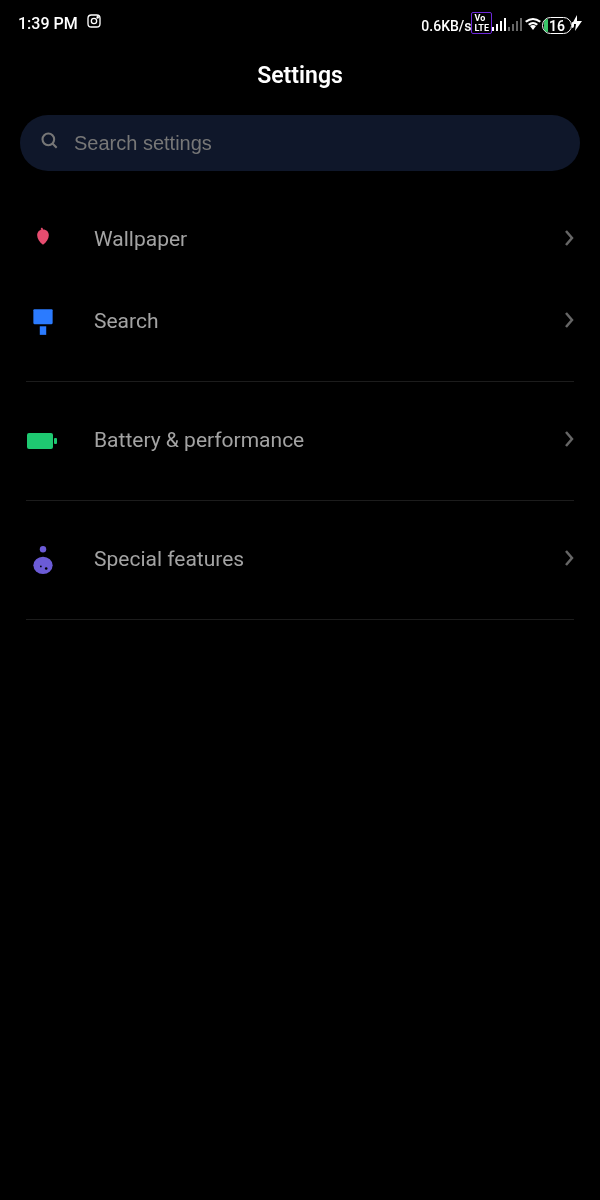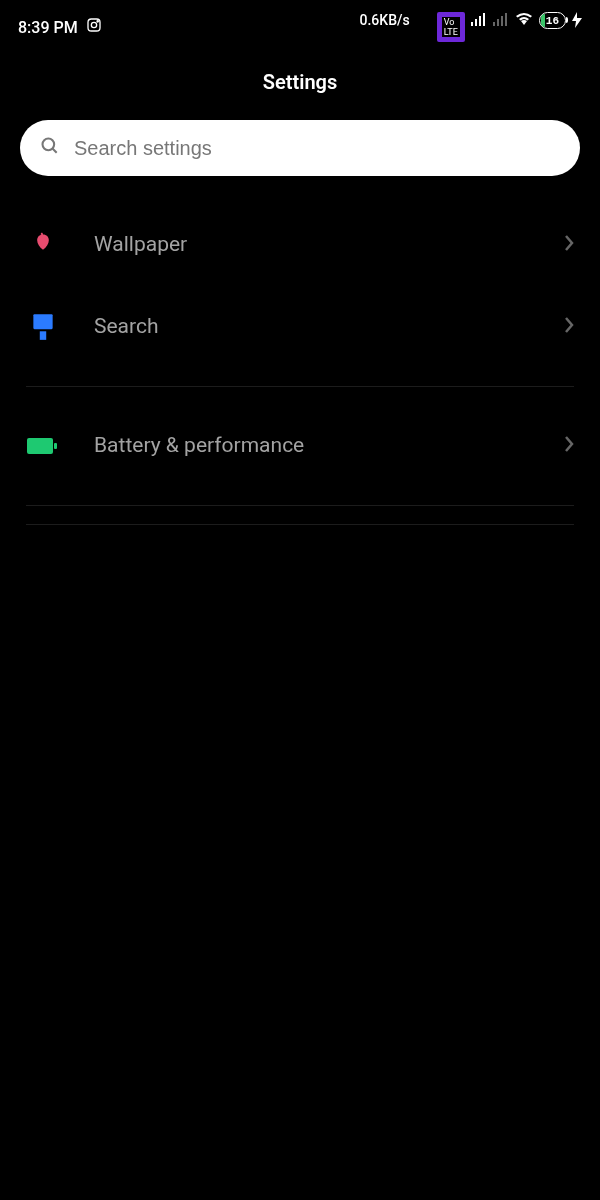--- a/index.html
+++ b/index.html
@@ -23,33 +23,32 @@
       font-size: 16px;
       font-weight: 500;
     }
     .status-left {
       display: flex;
       align-items: center;
       gap: 8px;
     }
     .status-right {
       display: flex;
-      align-items: flex-start;
-      gap: 6px;
+      align-items: flex-end;
       font-size: 14px;
     }
     .page-title {
       text-align: center;
-      font-size: 20px;
+      font-size: 23px;
       font-weight: 600;
       margin: 20px 0 26px 0;
     }
     .search-container {
       margin: 0 20px 28px 20px;
-      background: #ffffff;
+      background: #0f172a;
       border-radius: 28px;
       padding: 16px 20px;
       display: flex;
       align-items: center;
       gap: 14px;
     }
     .search-input {
       flex: 1;
       background: transparent;
       border: none;
@@ -122,42 +121,41 @@
       left: 1px;
       top: 1px;
       bottom: 1px;
       width: 16%;
       background: #3ac569;
       border-radius: 6px 0 0 6px;
     }
     .battery-text {
       position: relative;
       z-index: 1;
-      font-size: 11px;
+      font-size: 14px;
       font-weight: 600;
-      font-family: Liberation Mono, monospace;
     }
   </style>
 </head>
 <body>
 
 <div class="status-bar">
   <div class="status-left">
-    <span>8:39 PM</span>
+    <span>1:39 PM</span>
     <span>
       <svg width="16" height="16" viewBox="0 0 24 24" fill="none" stroke="#ffffff" stroke-width="2">
         <rect x="3" y="3" width="18" height="18" rx="5"></rect>
         <circle cx="12" cy="12" r="4"></circle>
         <circle cx="17.5" cy="6.5" r="1" fill="#ffffff"></circle>
       </svg>
     </span>
   </div>
   <div class="status-right">
     <span>0.6KB/s</span>
-    <span style="font-size:9px;border:5px solid #6d28d9;border-radius:2px;padding:0 2px;font-weight:400;margin-left:21px;">Vo<br>LTE</span>
+    <span style="font-size:9px;border:1px solid #6d28d9;border-radius:2px;padding:0 2px;font-weight:700;">Vo<br>LTE</span>
     <span>
       <svg width="16" height="14" viewBox="0 0 16 14" fill="#ffffff">
         <rect x="0" y="10" width="2" height="4"></rect>
         <rect x="4" y="7" width="2" height="7"></rect>
         <rect x="8" y="4" width="2" height="10"></rect>
         <rect x="12" y="1" width="2" height="13"></rect>
       </svg>
     </span>
     <span>
       <svg width="16" height="14" viewBox="0 0 16 14" fill="#666666">
@@ -243,16 +241,32 @@
           <path d="M2 2 L8 9 L2 16"></path>
         </svg>
     </span>
   </div>
 
 
 
   <div class="divider"></div>
 
 
+  <div class="settings-item">
+    <span class="item-icon">
+      <svg width="26" height="30" viewBox="0 0 24 28" fill="#6b5bd6">
+        <circle cx="12" cy="4" r="3"></circle>
+        <ellipse cx="12" cy="19" rx="9" ry="8"></ellipse>
+        <circle cx="15" cy="22" r="1.2" fill="#000000"></circle>
+        <circle cx="10" cy="20" r="0.8" fill="#000000"></circle>
+      </svg>
+    </span>
+    <span class="item-label">Special features</span>
+    <span class="chevron">
+      <svg width="10" height="18" viewBox="0 0 10 18" fill="none" stroke="#666666" stroke-width="2.5">
+          <path d="M2 2 L8 9 L2 16"></path>
+        </svg>
+    </span>
+  </div>
 
   <div class="divider"></div>
 
 </div>
 
 </body></html>

